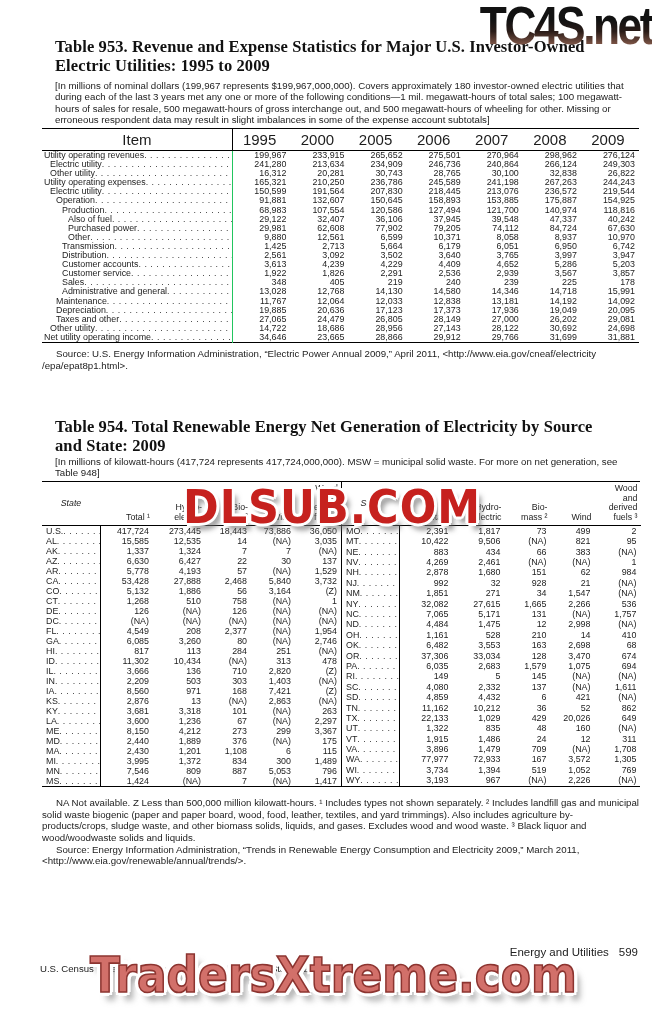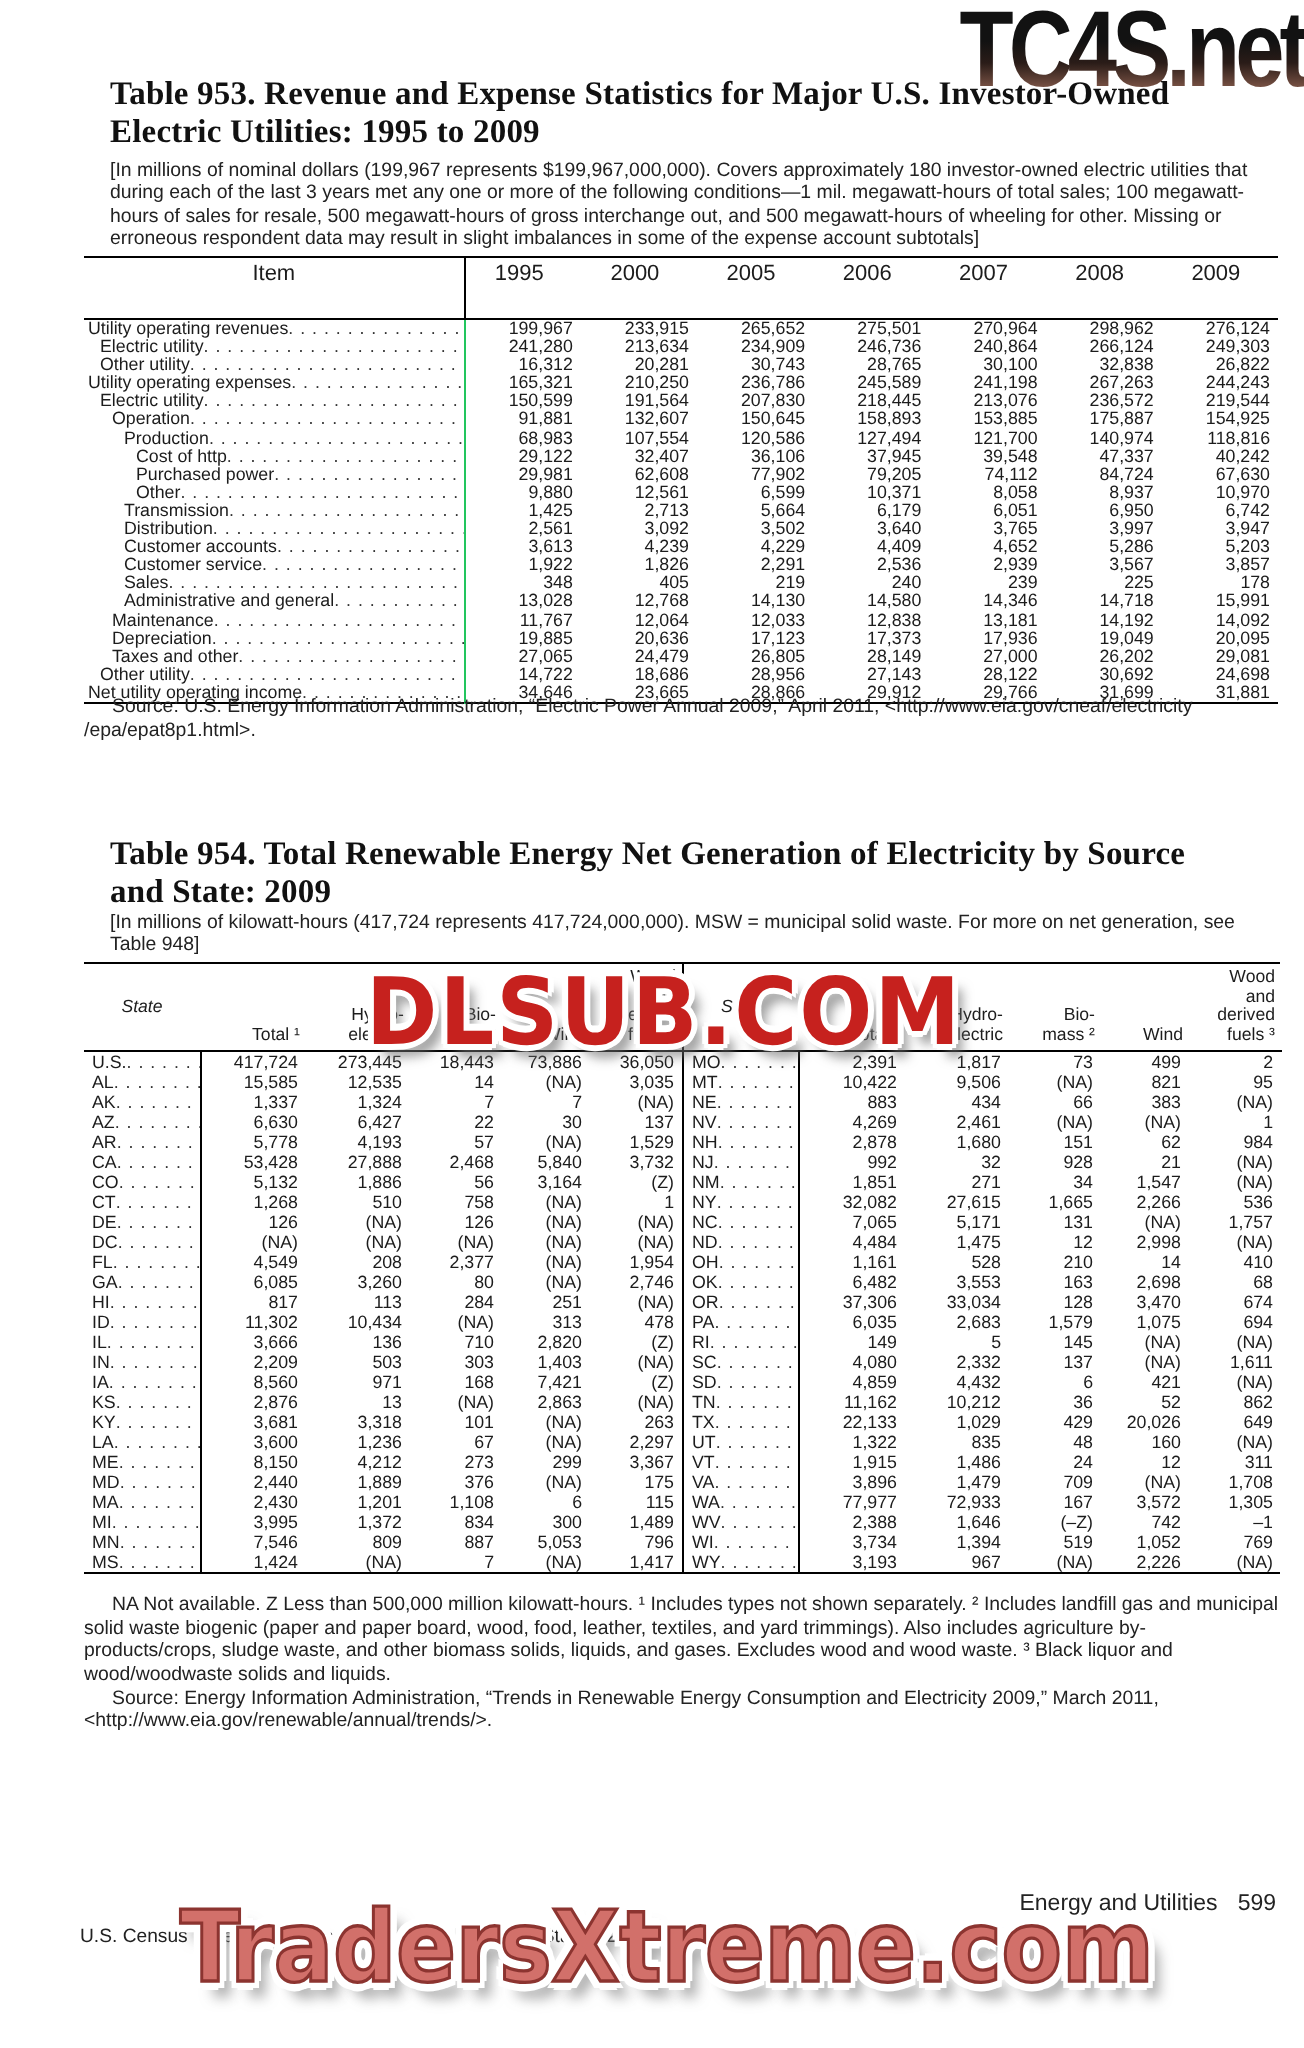--- a/index.html
+++ b/index.html
@@ -27,21 +27,21 @@
   td,th{padding:0;margin:0;font-weight:normal;}
   .num{text-align:right;padding-right:4px;white-space:nowrap;}
   tr.b{font-weight:bold;}
   .lbl{display:flex;align-items:baseline;overflow:hidden;}
   .lbl .txt{white-space:nowrap;}
   .dots{flex:1 1 auto;overflow:hidden;white-space:nowrap;color:#333;font-weight:normal;}
   .dots::after{content:" . . . . . . . . . . . . . . . . . . . . . . . . . . . . . . . . . . . . . . . .";letter-spacing:.5px;}
   
   .t953wrap{position:absolute;left:42px;top:128px;width:597px;}
   #t953{width:597px;border-top:1.5px solid #000;border-bottom:1.5px solid #000;font-size:9px;}
-  #t953 thead th{border-bottom:1px solid #000;font-size:11px;padding:2px 0 16px 0;}
+  #t953 thead th{border-bottom:1px solid #000;font-size:15px;padding:2px 0 2px 0;}
   #t953 thead th.itemh{text-align:center;}
   #t953 thead th.yr{padding-right:4px;}
   #t953 td{line-height:9.1px;font-size:8.9px;}
   #t953 .lblcell{border-right:1px solid #22c55e;}
   #t953 thead .itemh{border-right:1px solid #000;}
   
   .t954wrap{position:absolute;left:42px;top:481px;width:598px;display:flex;
     border-top:1px solid #000;border-bottom:1.5px solid #000;}
   .half{width:299px;font-size:9px;}
   .half.right{border-left:1px solid #000;}
@@ -233,21 +233,21 @@
             <td class="num">107,554</td>
             <td class="num">120,586</td>
             <td class="num">127,494</td>
             <td class="num">121,700</td>
             <td class="num">140,974</td>
             <td class="num">118,816</td>
           </tr>
           <tr>
             <td class="lblcell">
               <div class="lbl">
-                <span class="txt" style="padding-left: 26px;">Cost of http</span>
+                <span class="txt" style="padding-left: 26px;">Also of fuel</span>
                 <span class="dots"></span>
               </div>
             </td>
             <td class="num">29,122</td>
             <td class="num">32,407</td>
             <td class="num">36,106</td>
             <td class="num">37,945</td>
             <td class="num">39,548</td>
             <td class="num">47,337</td>
             <td class="num">40,242</td>
@@ -1144,33 +1144,20 @@
             </td>
             <td class="num">77,977</td>
             <td class="num">72,933</td>
             <td class="num">167</td>
             <td class="num">3,572</td>
             <td class="num">1,305</td>
           </tr>
           <tr>
             <td class="statecell">
               <div class="lbl">
-                <span class="txt">WV</span>
-                <span class="dots"></span>
-              </div>
-            </td>
-            <td class="num">2,388</td>
-            <td class="num">1,646</td>
-            <td class="num">(–Z)</td>
-            <td class="num">742</td>
-            <td class="num">–1</td>
-          </tr>
-          <tr>
-            <td class="statecell">
-              <div class="lbl">
                 <span class="txt">WI</span>
                 <span class="dots"></span>
               </div>
             </td>
             <td class="num">3,734</td>
             <td class="num">1,394</td>
             <td class="num">519</td>
             <td class="num">1,052</td>
             <td class="num">769</td>
           </tr>

